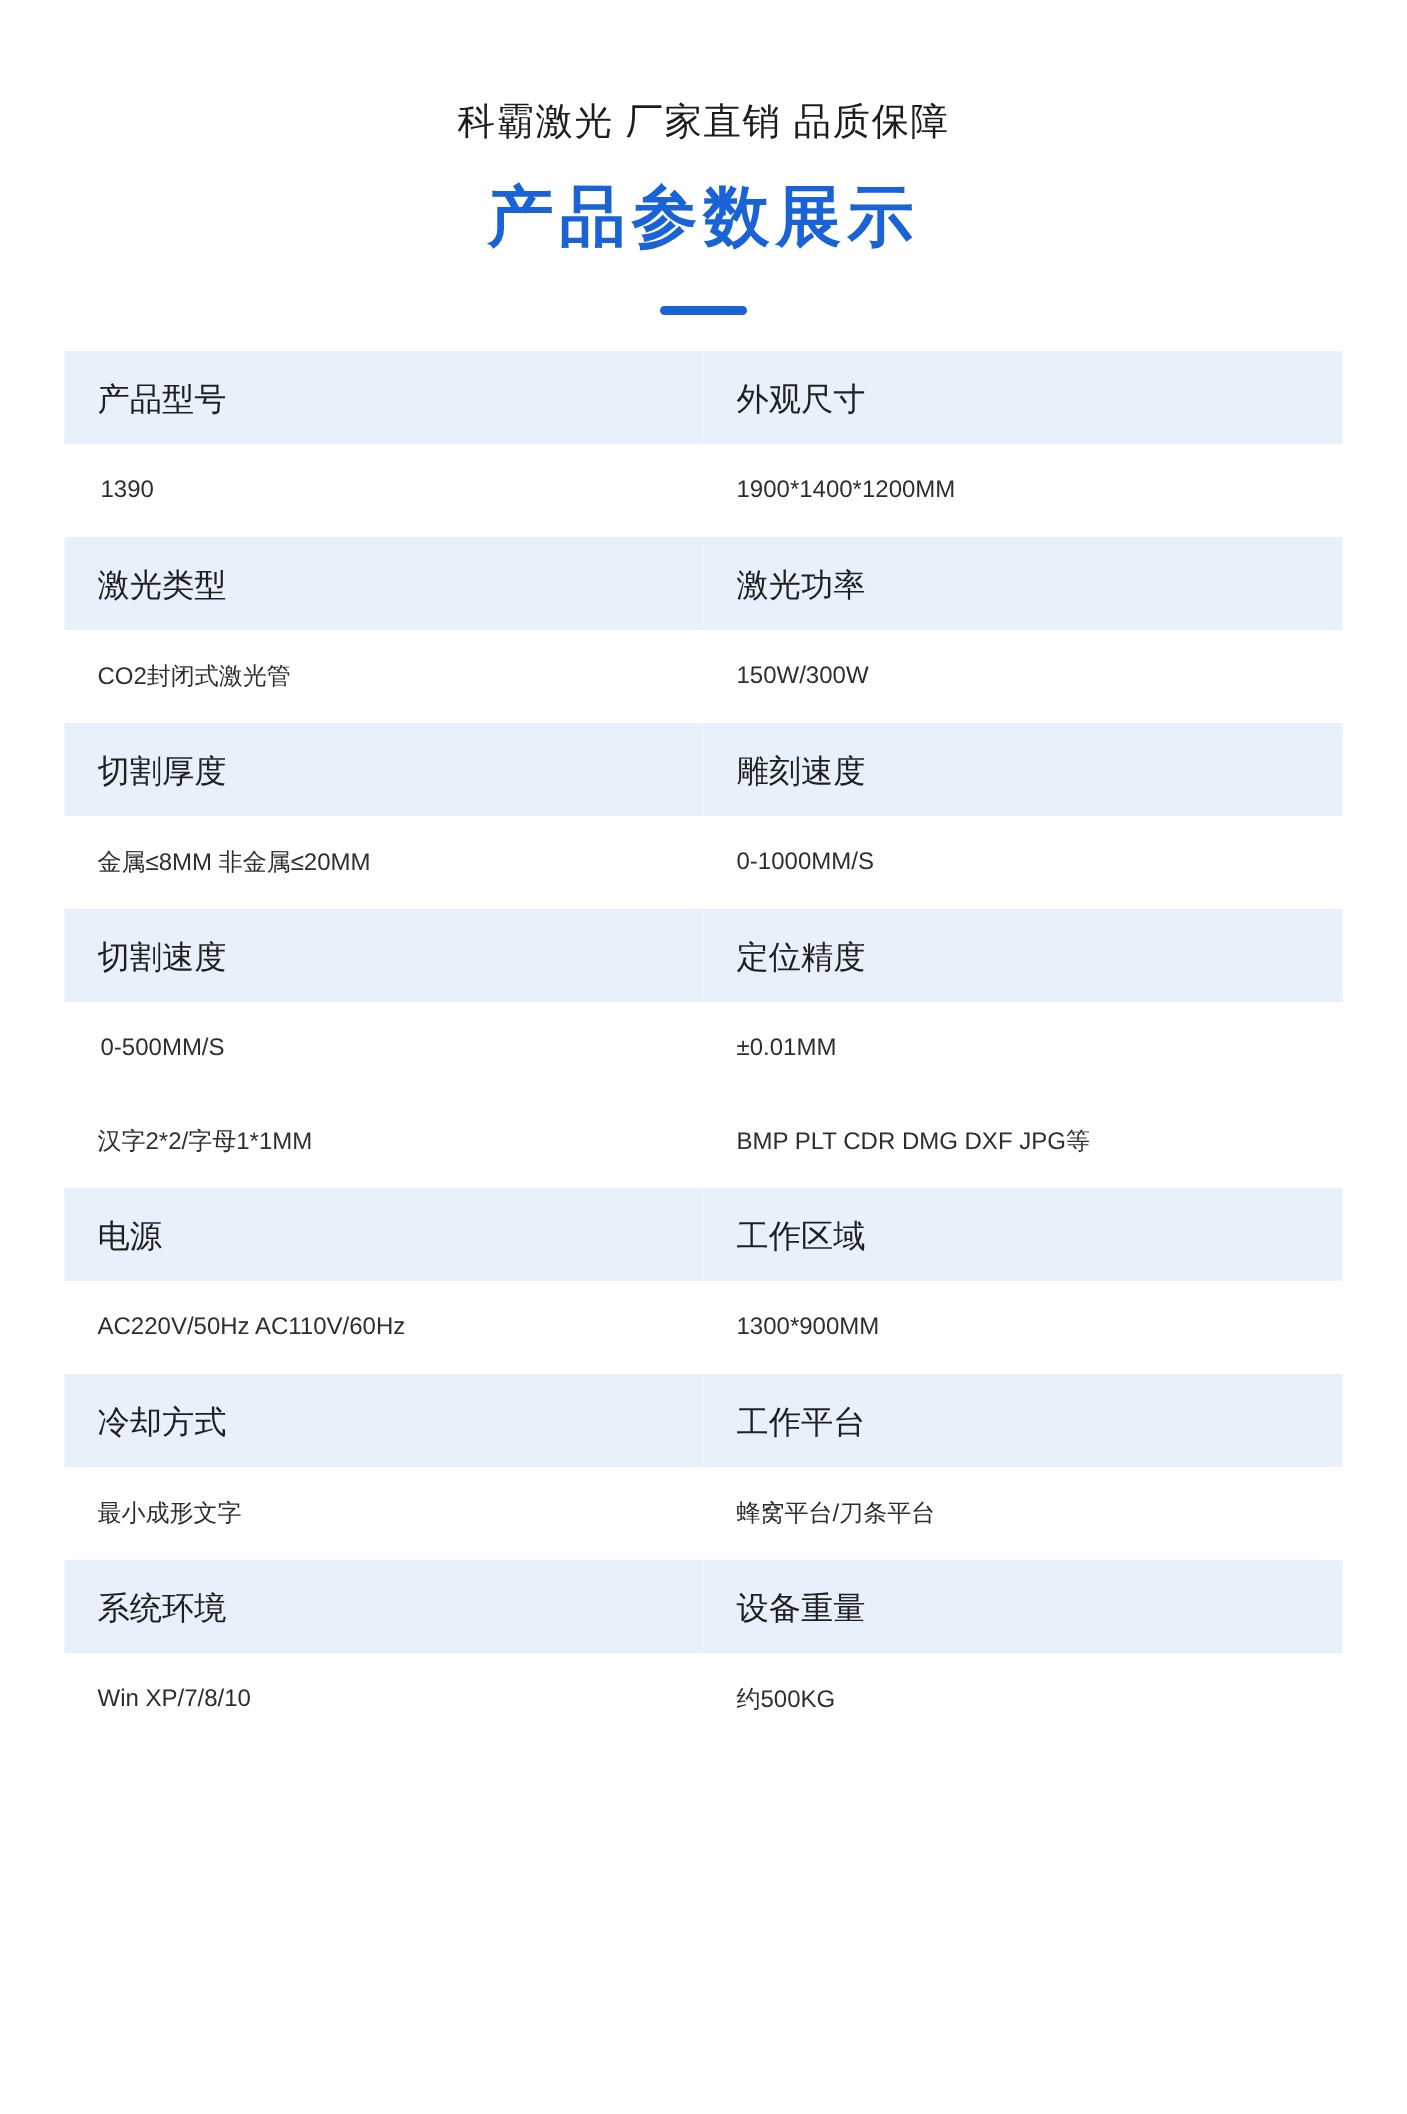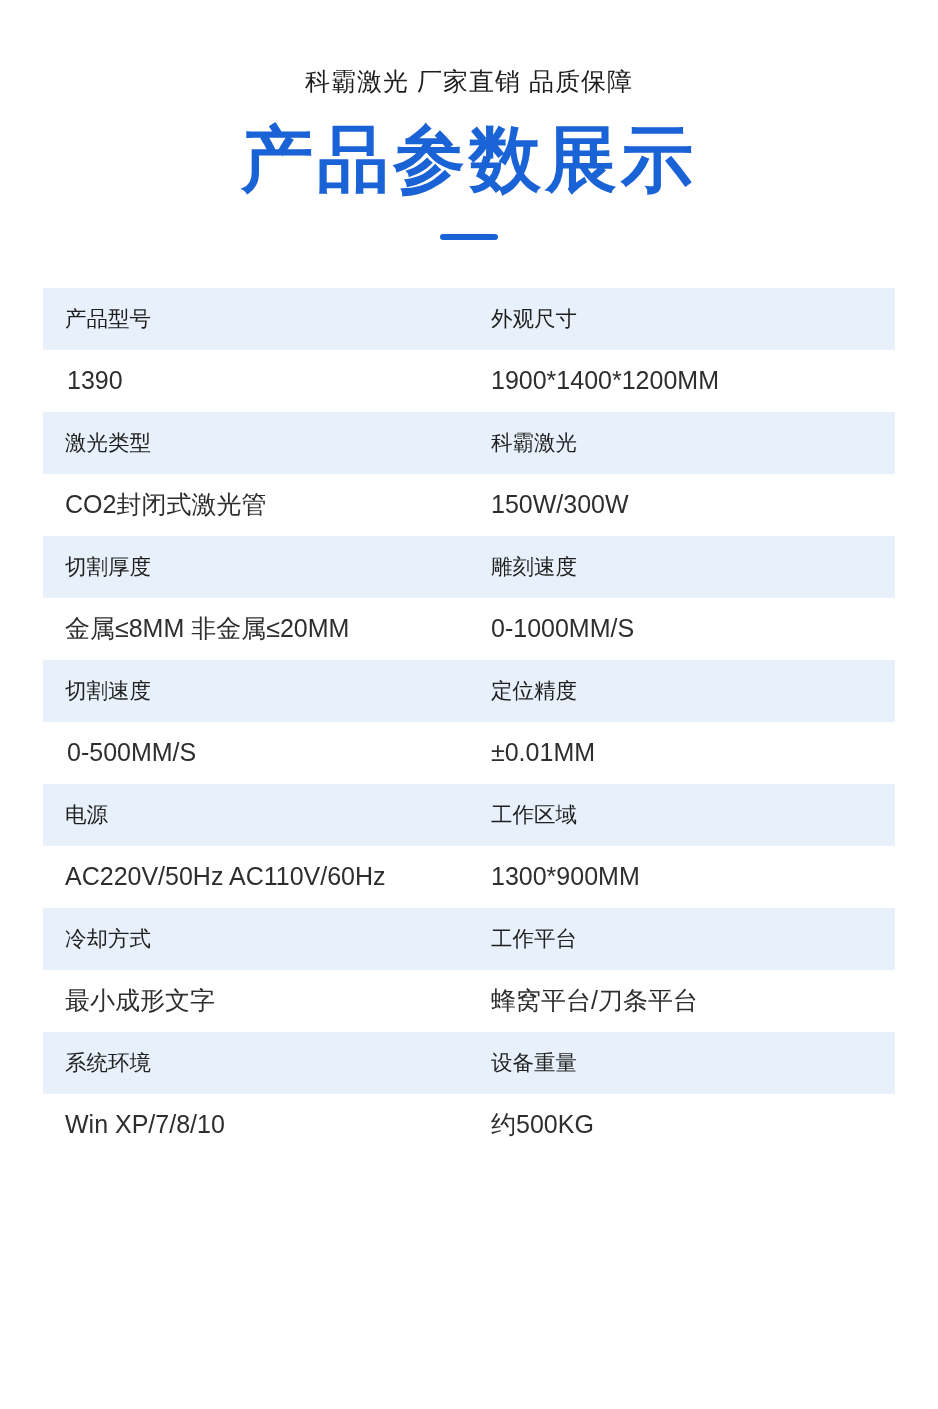--- a/index.html
+++ b/index.html
@@ -30,49 +30,49 @@
   .subtitle {
     font-size: 25px;
     letter-spacing: 1px;
     color: #1d1d1f;
     font-weight: 500;
     line-height: 1.2;
     text-align: center;
   }
   .main-title {
     margin-top: 26px;
-    font-size: 72px;
+    font-size: 44px;
     font-weight: 800;
     letter-spacing: 4px;
     color: #1a63d6;
     line-height: 1.05;
   }
   .divider-wrap {
     margin-top: 36px;
     display: flex;
     justify-content: center;
   }
   .divider {
     width: 58px;
     height: 6px;
     border-radius: 3px;
     background: #1a63d6;
   }
 
   
   .spec-table {
-    margin: 48px auto 0 auto;
+    margin: 24px auto 0 auto;
     width: 852px;
     border-collapse: collapse;
     table-layout: fixed;
   }
   .spec-table td {
     padding: 0 0 0 22px;
     vertical-align: middle;
-    font-size: 25px;
+    font-size: 16px;
     color: #2a2a2a;
     height: 62px;
     box-sizing: border-box;
   }
   .spec-table td.col-left { width: 426px; }
   .spec-table td.col-right { width: 426px; }
   tr.row-label td {
     background: #e8f1fb;
     font-size: 21.5px;
     color: #1f1f1f;
@@ -102,41 +102,45 @@
       <tr class="row-label">
         <td class="col-left">产品型号</td>
         <td class="col-right">外观尺寸</td>
       </tr>
       <tr class="row-value">
         <td class="col-left indent">1390</td>
         <td class="col-right">1900*1400*1200MM</td>
       </tr>
       <tr class="row-label">
         <td class="col-left">激光类型</td>
-        <td class="col-right">科霸激光</td>
+        <td class="col-right">激光功率</td>
       </tr>
       <tr class="row-value">
         <td class="col-left">CO2封闭式激光管</td>
         <td class="col-right">150W/300W</td>
       </tr>
       <tr class="row-label">
         <td class="col-left">切割厚度</td>
         <td class="col-right">雕刻速度</td>
       </tr>
       <tr class="row-value">
         <td class="col-left nowrap">金属≤8MM  非金属≤20MM</td>
         <td class="col-right">0-1000MM/S</td>
       </tr>
       <tr class="row-label">
         <td class="col-left">切割速度</td>
         <td class="col-right">定位精度</td>
       </tr>
       <tr class="row-value">
         <td class="col-left indent">0-500MM/S</td>
         <td class="col-right">±0.01MM</td>
+      </tr>
+      <tr class="row-value">
+        <td class="col-left">汉字2*2/字母1*1MM</td>
+        <td class="col-right nowrap">BMP PLT CDR DMG DXF JPG等</td>
       </tr>
       <tr class="row-label">
         <td class="col-left">电源</td>
         <td class="col-right">工作区域</td>
       </tr>
       <tr class="row-value">
         <td class="col-left nowrap">AC220V/50Hz  AC110V/60Hz</td>
         <td class="col-right">1300*900MM</td>
       </tr>
       <tr class="row-label">

